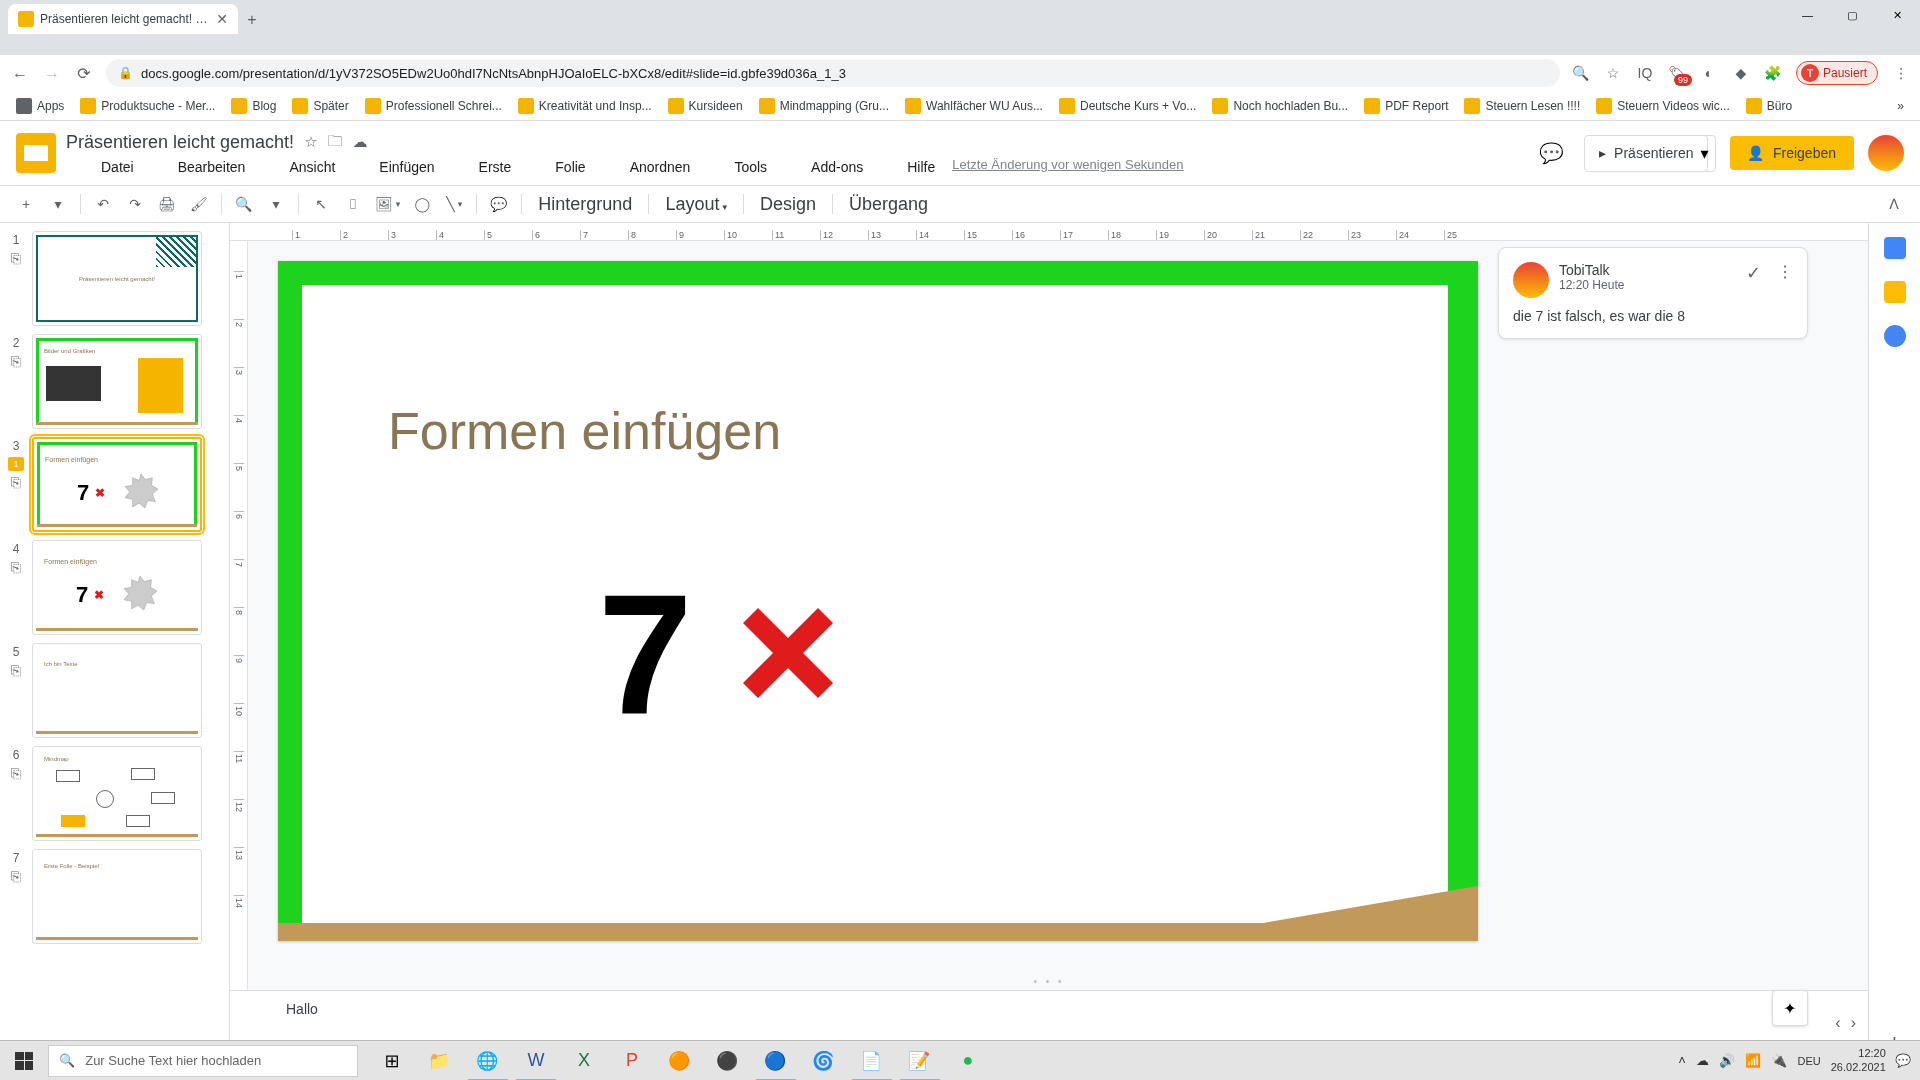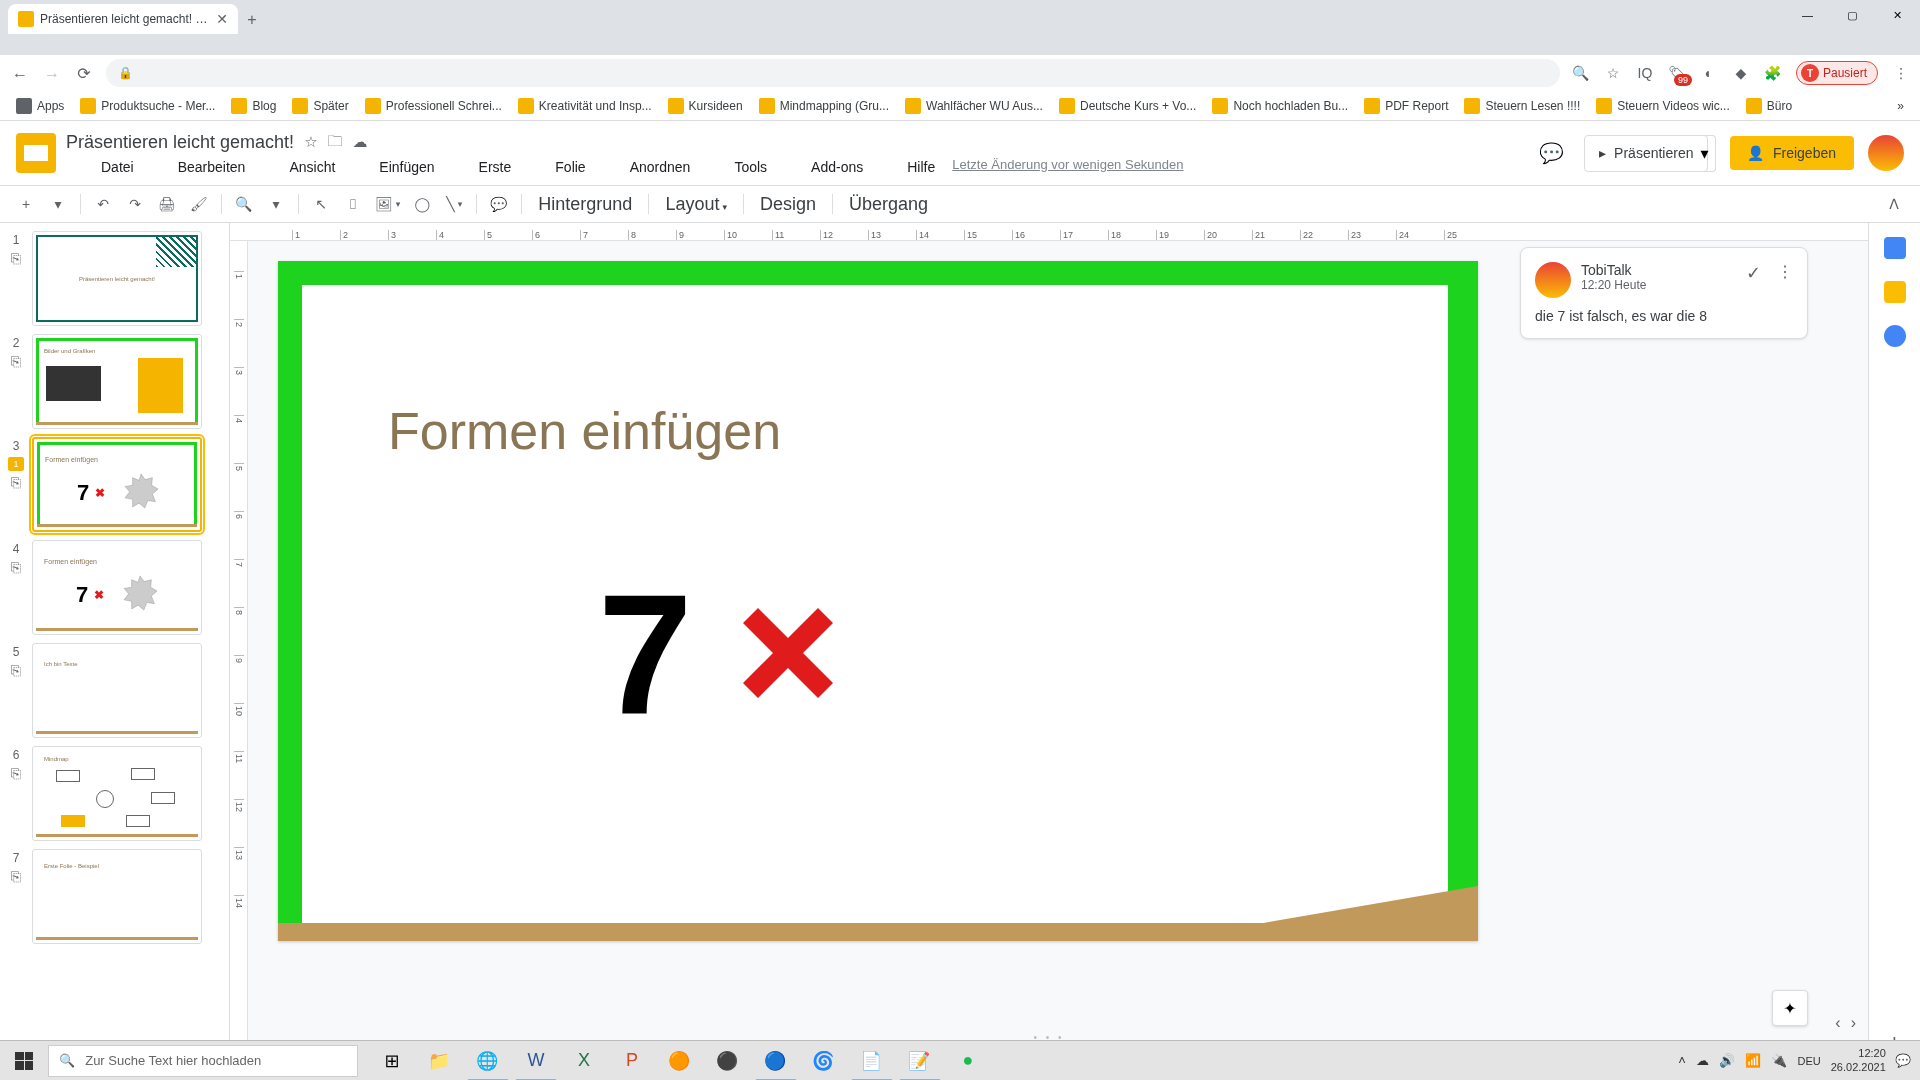--- a/index.html
+++ b/index.html
@@ -84,21 +84,21 @@
 .brown-triangle { position: absolute; right: 0; bottom: 0; width: 0; height: 0; border-left: 320px solid transparent; border-bottom: 55px solid #c19a5b; }
 .brown-bar { position:absolute; left:0; bottom:0; right:0; height:18px; background:#c19a5b; }
 .slide-title { position: absolute; left: 110px; top: 140px; font-size: 52px; color: #8a7654; font-weight: 400; }
 .big-seven { position: absolute; left: 320px; top: 295px; font-size: 170px; font-weight: 900; color: #000; font-family: Arial Black, Arial; }
 .red-x { position: absolute; left: 460px; top: 340px; font-size: 110px; color: #e01b1b; font-weight: 900; }
 .star-shape { position: absolute; left: 660px; top: 190px; width: 270px; height: 270px; display:flex; align-items:center; justify-content:center; }
 .star-svg { width: 100%; height: 100%; }
 .star-text { position: absolute; color: #fff; font-size: 20px; }
 
 
-.comment-panel { position: absolute; right: 60px; top: 6px; width: 288px; }
+.comment-panel { position: absolute; right: 60px; top: 6px; width: 310px; }
 .comment-card { background: #fff; border: 1px solid #dadce0; border-radius: 8px; padding: 14px; box-shadow: 0 1px 3px rgba(0,0,0,0.1); }
 .comment-head { display: flex; align-items: flex-start; gap: 10px; }
 .comment-avatar { width: 36px; height: 36px; border-radius: 50%; background: linear-gradient(#ea4335,#fbbc04); }
 .comment-meta { flex: 1; }
 .comment-author { font-size: 14px; font-weight: 500; color: #3c4043; }
 .comment-time { font-size: 12px; color: #5f6368; }
 .comment-resolve { font-size: 18px; color: #5f6368; }
 .comment-menu { font-size: 16px; color: #5f6368; margin-left: 6px; }
 .comment-text { font-size: 14px; color: #3c4043; margin-top: 10px; }
 
@@ -159,20 +159,21 @@
     </div>
   </div>
 </div>
 
 <div class="address-bar">
   <div class="nav-btn">←</div>
   <div class="nav-btn" style="opacity:.4">→</div>
   <div class="nav-btn">⟳</div>
   <div class="url-field">
     <span class="url-lock">🔒</span>
+    <span class="url-text">docs.google.com/presentation/d/1yV372SO5EDw2Uo0hdI7NcNtsAbnpHJOaIoELC-bXCx8/edit#slide=id.gbfe39d036a_1_3</span>
   </div>
   <div class="addr-right">
     <div class="addr-icon">🔍</div>
     <div class="addr-icon">☆</div>
     <div class="addr-icon">IQ</div>
     <div class="addr-icon" style="position:relative">🏷<span class="ext-badge" style="position:absolute;bottom:-4px;right:-6px">99</span></div>
     <div class="addr-icon">◐</div>
     <div class="addr-icon">◆</div>
     <div class="addr-icon">🧩</div>
     <div class="profile-pill">
@@ -500,20 +501,23 @@
               <span class="comment-menu">⋮</span>
             </div>
             <div class="comment-text">die 7 ist falsch, es war die 8</div>
           </div>
         </div>
       </div>
     </div>
     <div style="position:relative">
       <div class="notes-drag">• • •</div>
     </div>
+    <div class="notes-area">
+      <span>Hallo</span>
+    </div>
     <div class="bottom-bar">
       <div class="view-btn">▤</div>
       <div class="view-btn" style="margin-left:90px">▦</div>
     </div>
     <div class="explore-btn">
         <span>✦</span>
       </div>
     <div class="nav-arrows">
         <span>‹</span>
         <span>›</span>

